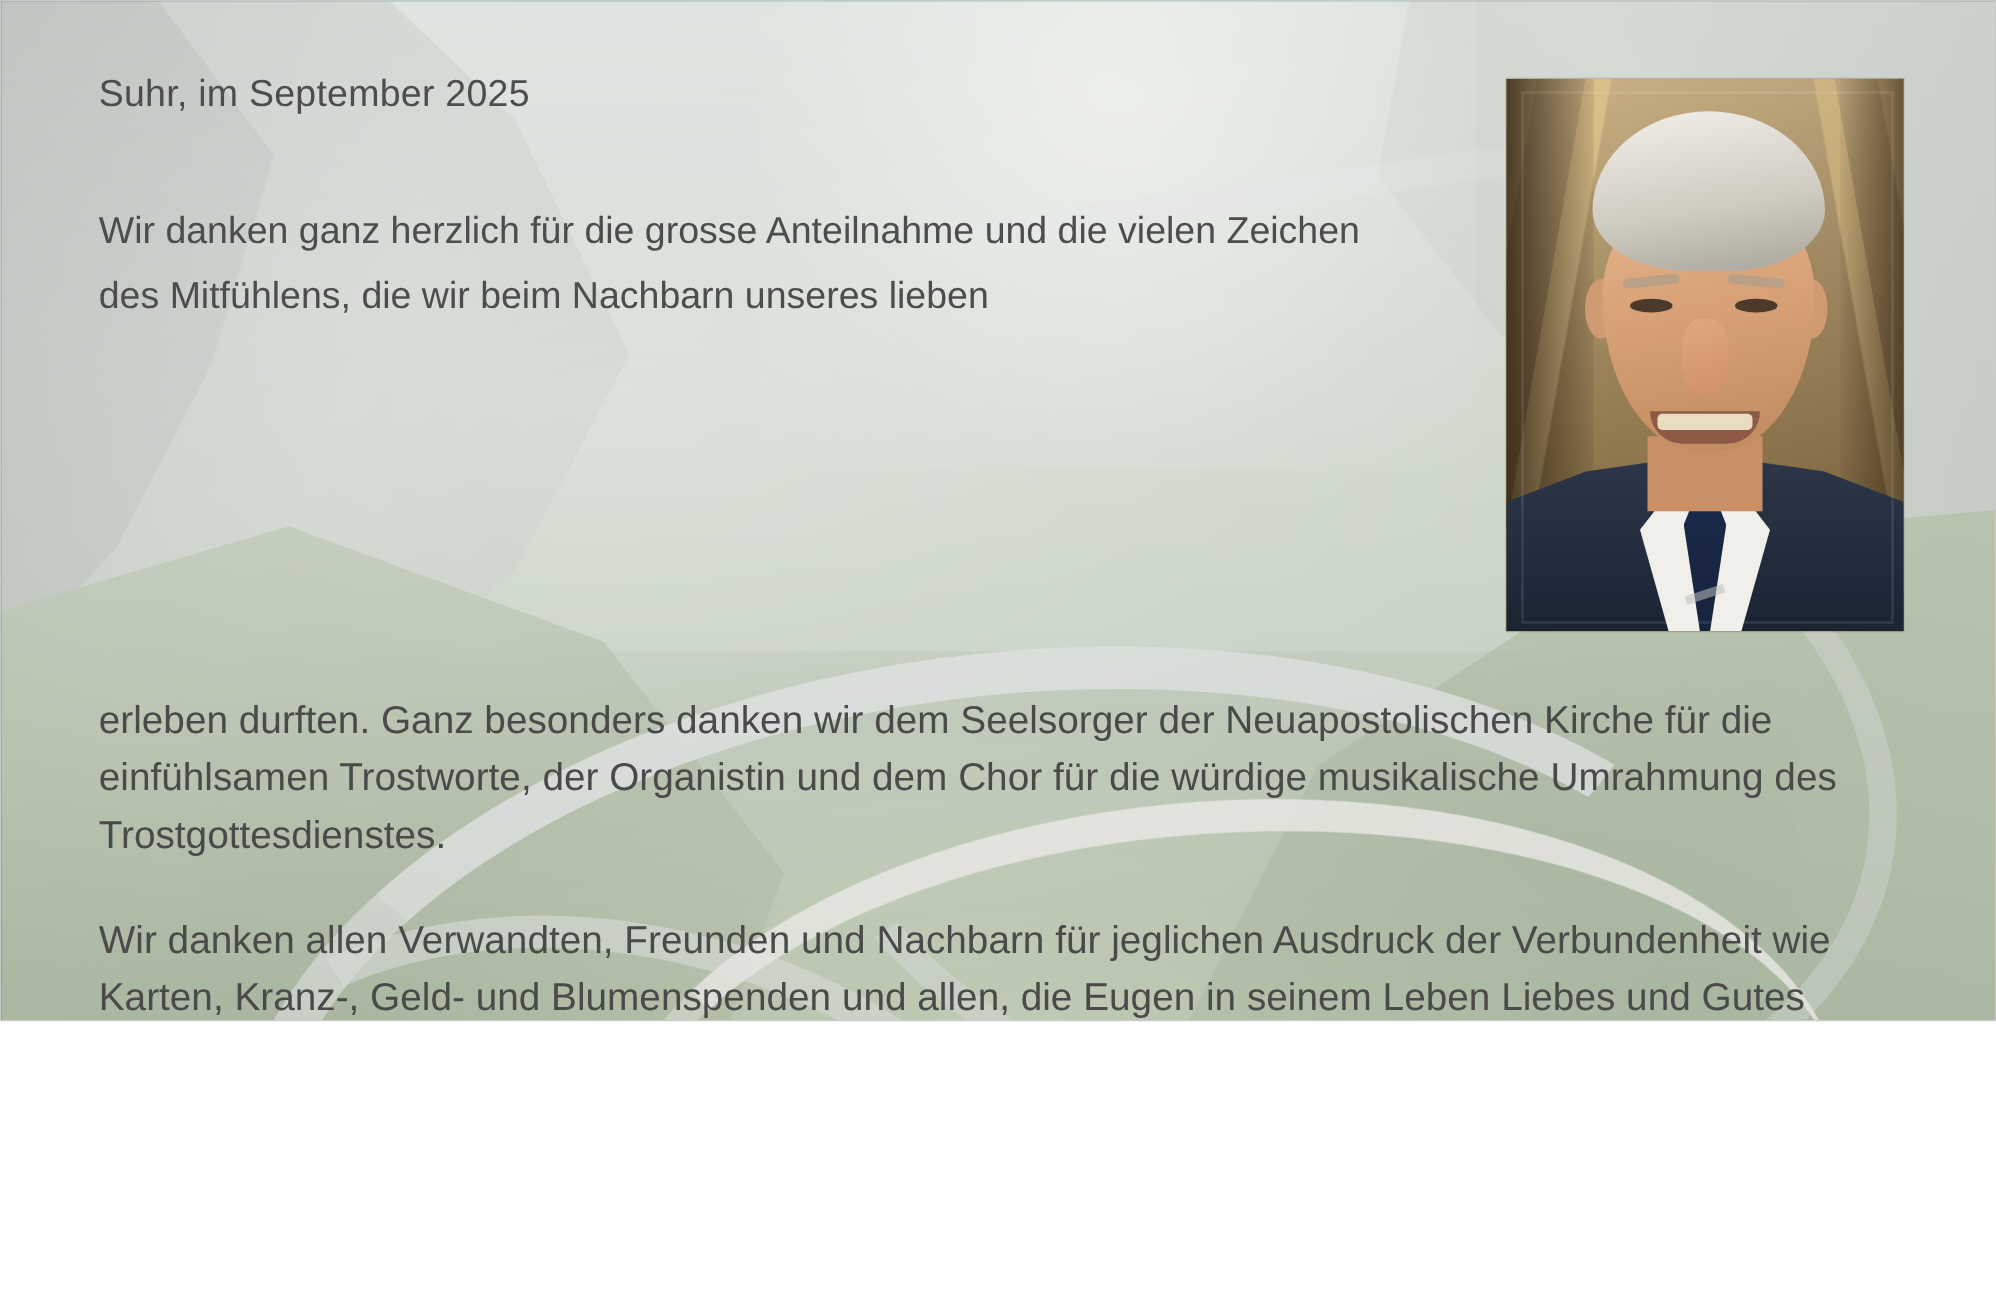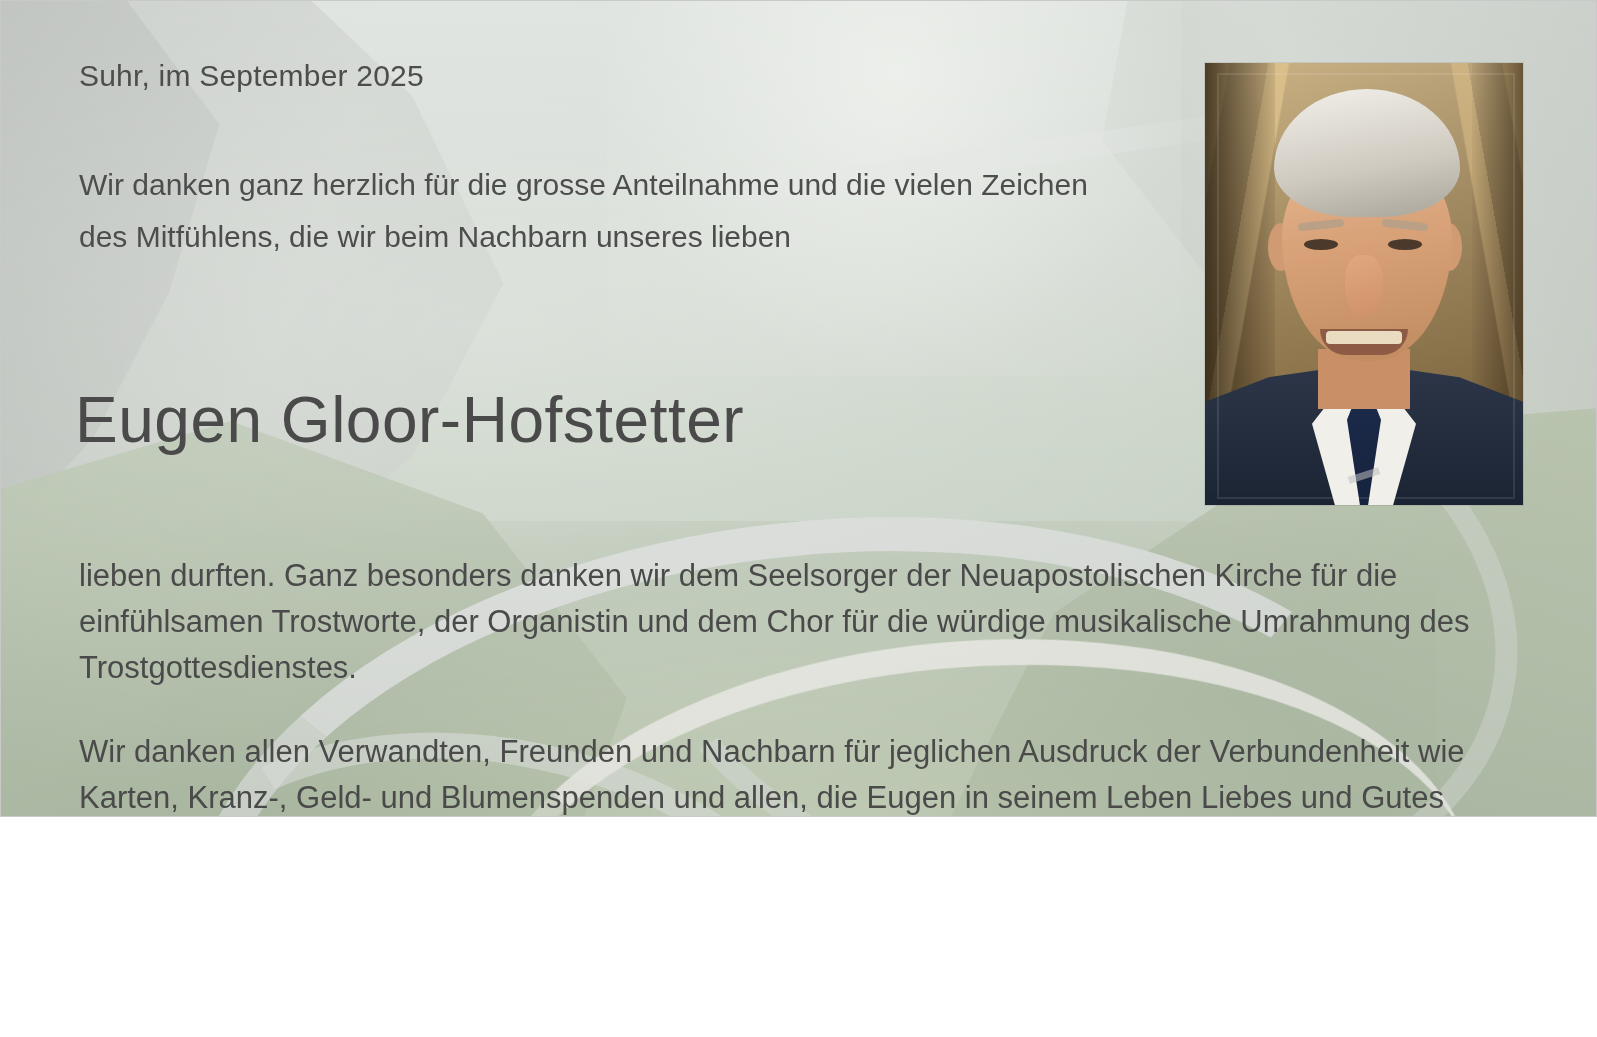--- a/index.html
+++ b/index.html
@@ -366,23 +366,22 @@
     <div class="bg-wash"></div>
     <div class="bg-wash2"></div>
   </div>
 
   <div class="content">
 
     <div class="place-date">Suhr, im September 2025</div>
 
     <div class="intro">Wir danken ganz herzlich für die grosse Anteilnahme und die vielen Zeichen des Mitfühlens, die wir beim Nachbarn unseres lieben</div>
 
-    <div class="name">Eugen Gloor-Hofstetter</div>
-
-    <div class="para-1">lieben durften. Ganz besonders danken wir dem Seelsorger der Neuapostolischen Kirche für die einfühlsamen Trostworte, der Organistin und dem Chor für die würdige musikalische Umrahmung des Trostgottesdienstes.</div>
+
+    <div class="para-1">erleben durften. Ganz besonders danken wir dem Seelsorger der Neuapostolischen Kirche für die einfühlsamen Trostworte, der Organistin und dem Chor für die würdige musikalische Umrahmung des Trostgottesdienstes.</div>
 
     <div class="para-2">Wir danken allen Verwandten, Freunden und Nachbarn für jeglichen Ausdruck der Verbundenheit wie Karten, Kranz-, Geld- und Blumenspenden und allen, die Eugen in seinem Leben Liebes und Gutes getan und mit uns von ihm Abschied genommen haben.</div>
 
 
     <div class="portrait">
       <div class="p-bg"></div>
       <div class="p-beams"></div>
       <div class="p-dark-left"></div>
       <div class="p-dark-right"></div>
       <div class="p-suit"></div>

